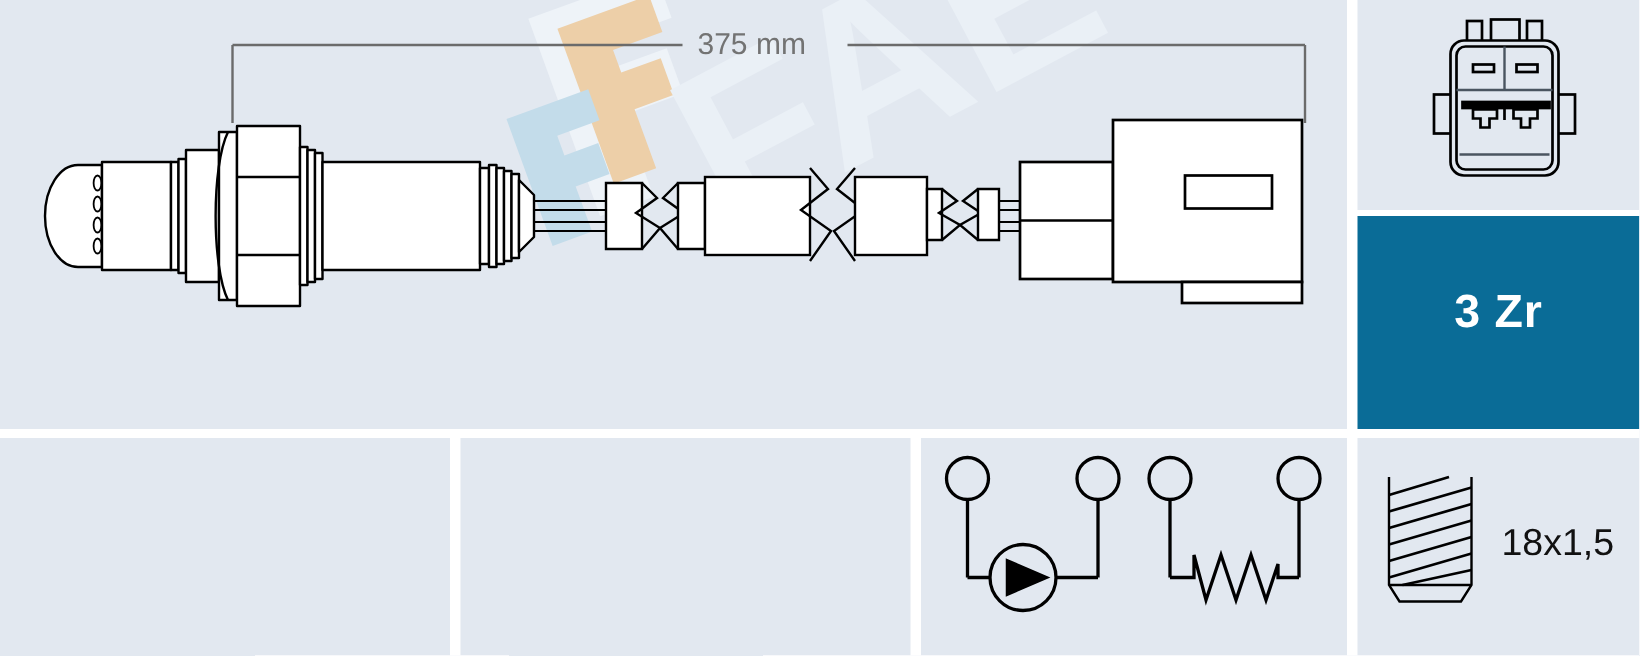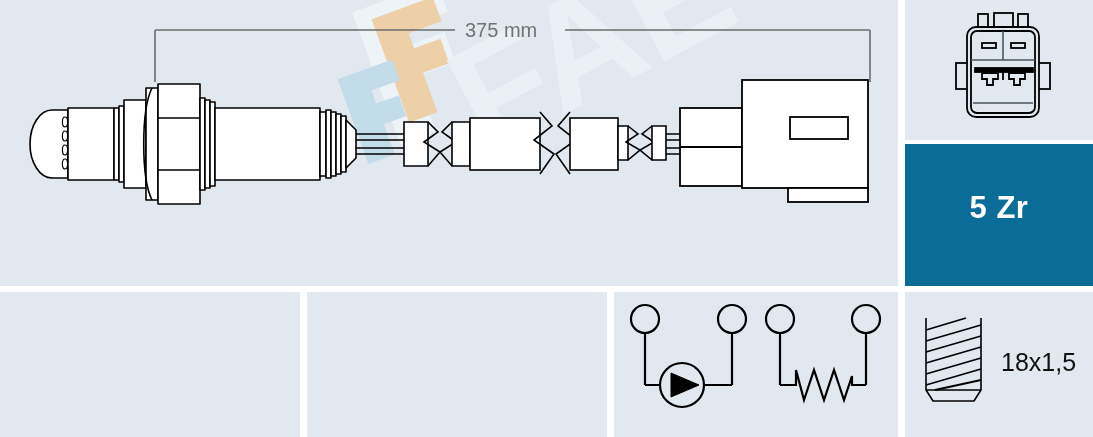--- a/index.html
+++ b/index.html
@@ -203,21 +203,21 @@
         <rect x="106" y="43" width="14" height="5"></rect>
         <rect x="70" y="68" width="58" height="4" fill="#000000"></rect>
         <path d="M77,73 L93,73 L93,79 L88,79 L88,85 L82,85 L82,79 L77,79 Z"></path>
         <path d="M104,73 L120,73 L120,79 L115,79 L115,85 L109,85 L109,79 L104,79 Z"></path>
         <line x1="98" y1="70" x2="98" y2="80"></line>
       </g>
     </svg>
   </div>
 
   <div class="panel" id="panel-badge">
-    <div class="badge-text" id="badge-line1">5 Zr</div>
+    <div class="badge-text" id="badge-line1">3 Zr</div>
   </div>
 
   <div class="panel" id="panel-b1">
     <span></span>
   </div>
 
   <div class="panel" id="panel-b2">
     <span></span>
   </div>
 

